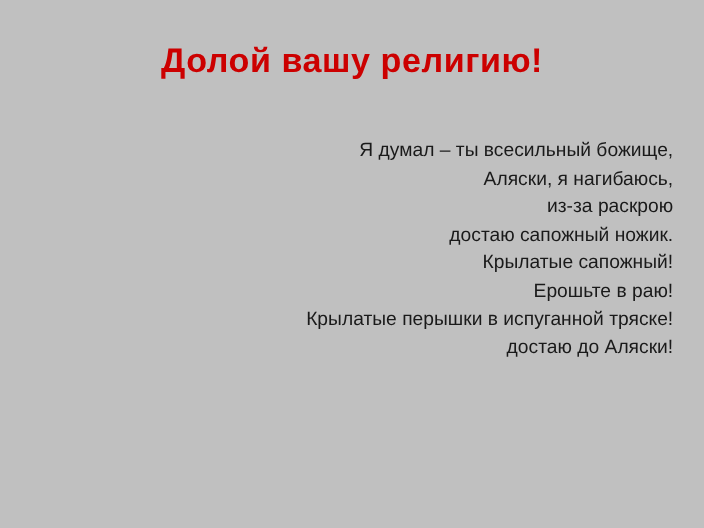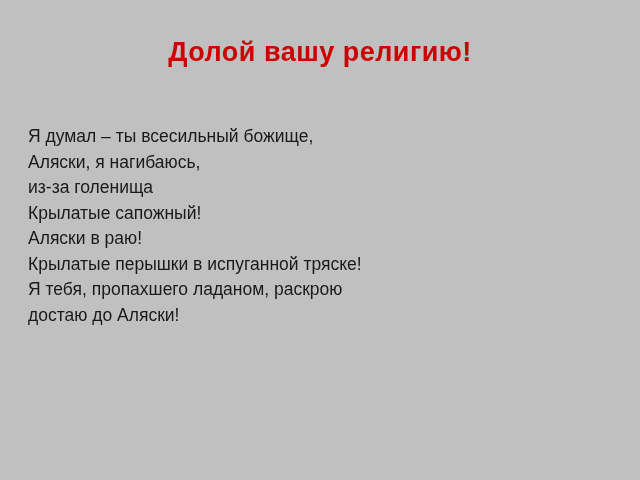--- a/index.html
+++ b/index.html
@@ -19,51 +19,52 @@
     height: 480px;
     box-sizing: border-box;
   }
   .slide-title {
     position: absolute;
     top: 38px;
     left: 0;
     width: 640px;
     text-align: center;
     color: #cc0000;
-    font-size: 27px;
+    font-size: 31px;
     font-weight: bold;
     letter-spacing: 0.5px;
     line-height: 1.1;
   }
   .poem-body {
     position: absolute;
     top: 124px;
     left: 28px;
     width: 584px;
     color: #1a1a1a;
     font-size: 17.5px;
     line-height: 25.5px;
     text-align: left;
   }
   .poem-line {
     white-space: pre-wrap;
     min-height: 25.5px;
+    text-align: right;
   }
 </style>
 </head>
 <body>
 
 <div class="slide">
 
   <div class="slide-title">Долой вашу религию!</div>
 
   <div class="poem-body">
     <div class="poem-line">Я думал – ты всесильный божище,</div>
     <div class="poem-line">Аляски, я нагибаюсь,</div>
-    <div class="poem-line">из-за голенища</div>
+    <div class="poem-line">из-за раскрою</div>
+    <div class="poem-line">достаю сапожный ножик.</div>
     <div class="poem-line">Крылатые сапожный!</div>
-    <div class="poem-line">Аляски в раю!</div>
+    <div class="poem-line">Ерошьте в раю!</div>
     <div class="poem-line">Крылатые перышки в испуганной тряске!</div>
-    <div class="poem-line">Я тебя, пропахшего ладаном, раскрою</div>
     <div class="poem-line">достаю до Аляски!</div>
   </div>
 
 </div>
 
 </body></html>

